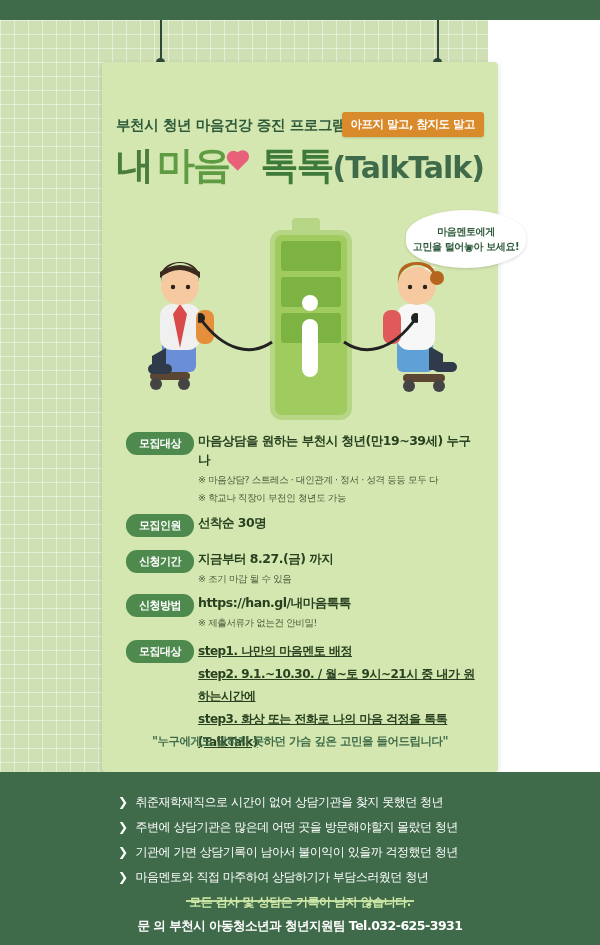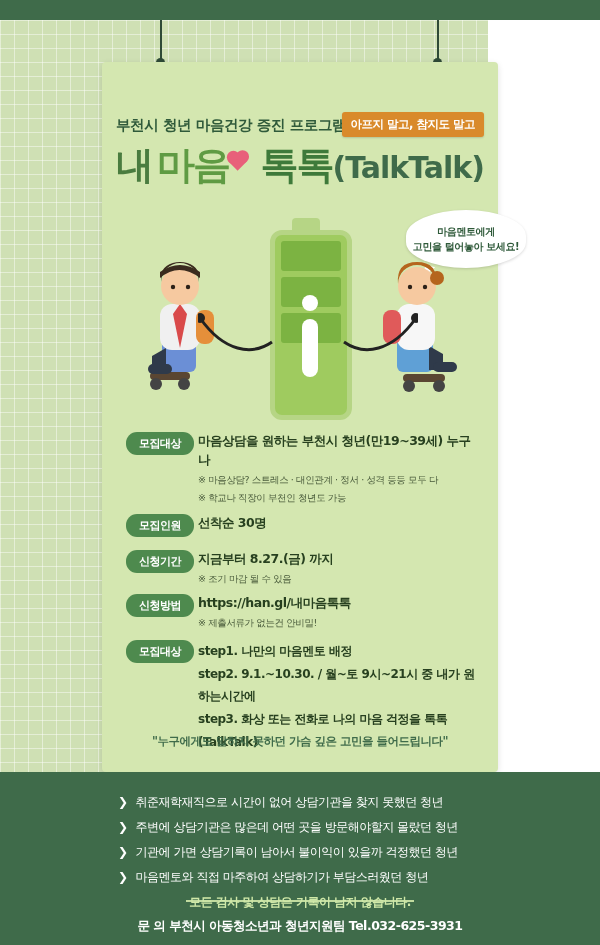--- a/index.html
+++ b/index.html
@@ -106,21 +106,21 @@
   .info{position:absolute;left:24px;top:370px;width:356px;}
   .row{position:relative;margin-bottom:4px;}
   .pill{
     display:inline-block;background:#4e8a4e;color:#fff;font-size:11px;font-weight:bold;
     padding:4px 8px;border-radius:11px;letter-spacing:-.5px;
     position:absolute;left:0;top:0;width:52px;text-align:center;
   }
   .rcontent{margin-left:72px;}
   .rmain{font-size:12.5px;color:#27401f;font-weight:bold;letter-spacing:-.5px;line-height:1.5;}
   .rnote{font-size:9.5px;color:#4a5c3c;letter-spacing:-.4px;line-height:1.7;margin-top:2px;}
-  .step{font-size:12px;color:#27401f;font-weight:bold;letter-spacing:-.5px;line-height:1.9;}
+  .step{font-size:12px;color:#27401f;font-weight:bold;letter-spacing:-.5px;line-height:1.9;text-decoration:underline;}
 
   
   .qr-wrap{position:absolute;right:6px;top:392px;width:84px;}
   .qr-label{font-size:10px;color:#3f6b4a;font-weight:bold;margin-bottom:2px;text-align:center;}
   .qr{
     width:78px;height:78px;margin:0 auto;background:#fff;padding:3px;
   }
   .qr-grid{
     width:100%;height:100%;
     background-image:

